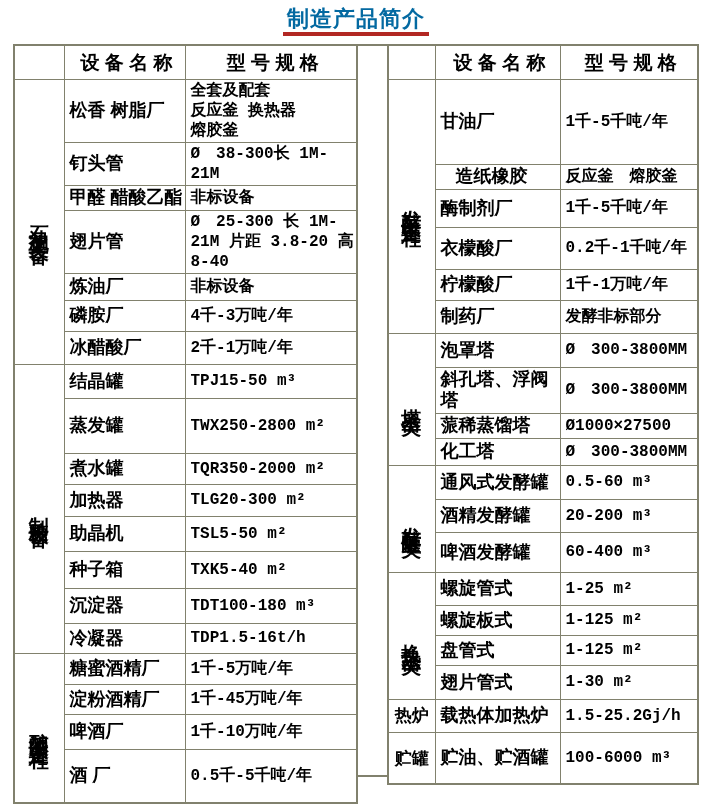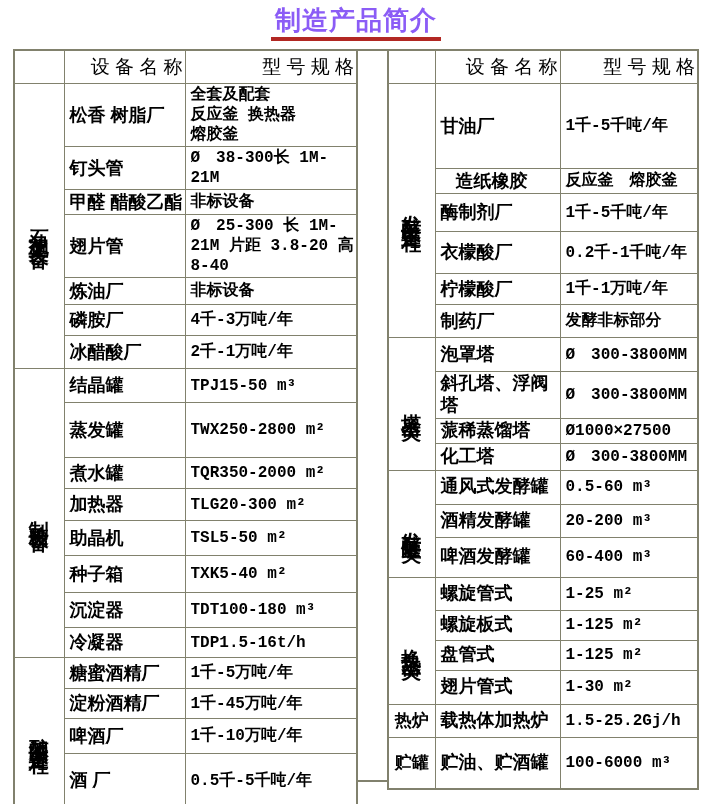--- a/index.html
+++ b/index.html
@@ -3,36 +3,36 @@
 <meta charset="utf-8">
 <style>
   * { box-sizing: border-box; }
   html,body { margin:0; padding:0; background:#ffffff; }
   body { width:712px; height:804px; font-family:"Liberation Sans", sans-serif; color:#000; }
   .page { width:712px; height:804px; overflow:hidden; }
 
   .title-wrap { text-align:center; margin:6px 0 8px 0; }
   .title {
     display:inline-block;
-    color:#8b5cf6;
-    font-size:26px;
+    color:#0369a1;
+    font-size:22px;
     font-weight:bold;
     letter-spacing:1px;
     border-bottom:4px solid #b22823;
     padding:0 4px 1px 4px;
     line-height:1.15;
   }
 
   .tables { display:flex; align-items:stretch; margin-left:13px; height:733px; }
 
   table { border-collapse:collapse; table-layout:fixed; height:100%; border:2px solid #81816d; }
   td, th { border:1px solid #81816d; vertical-align:middle; overflow:hidden; }
 
   th.colhead {
-    text-align:right; font-size:19px; font-weight:normal;
+    text-align:center; font-size:19px; font-weight:bold;
     padding:2px 2px 2px 6px; white-space:nowrap;
   }
   td.name {
     font-size:18px; font-weight:bold;
     padding:1px 2px 1px 5px; white-space:pre-line; line-height:1.2;
   }
   td.name.indent { padding-left:20px; }
   td.spec {
     font-size:16px; font-weight:bold;
     font-family:Liberation Mono, monospace;

